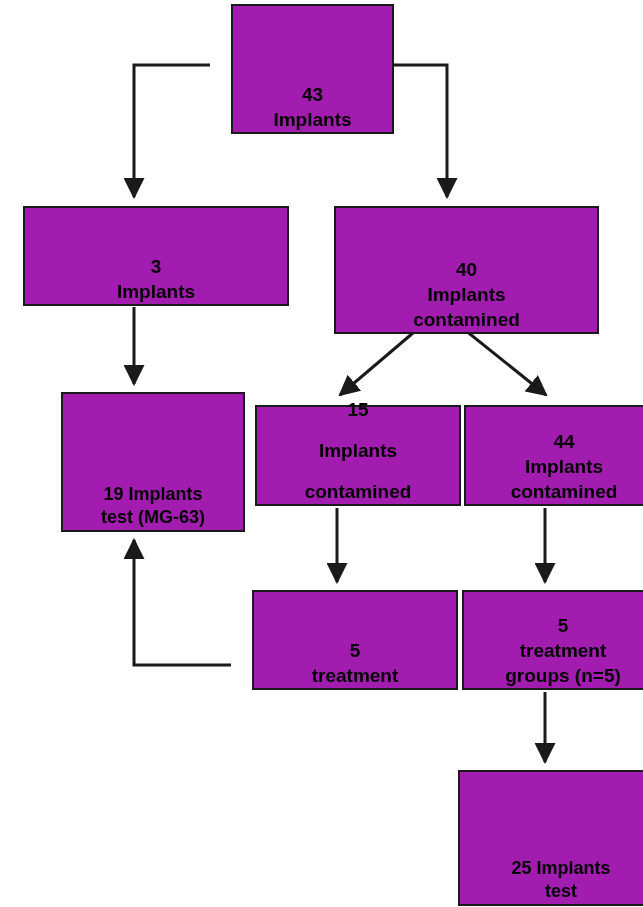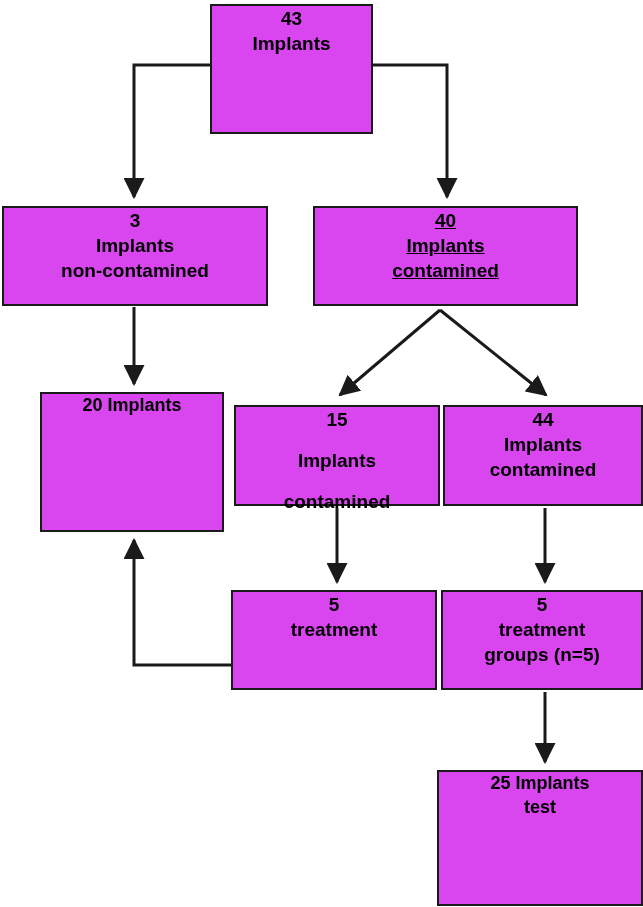--- a/index.html
+++ b/index.html
@@ -23,42 +23,43 @@
     left: 0;
     top: 0;
     width: 643px;
     height: 907px;
     pointer-events: none;
   }
   .node {
     position: absolute;
     box-sizing: border-box;
     border: 2px solid #1a1a1a;
-    background: #d946ef;
+    background: #a21caf;
     display: flex;
     flex-direction: column;
     align-items: center;
-    justify-content: flex-start;
+    justify-content: flex-end;
     text-align: center;
     color: #000000;
     font-family: "Liberation Sans", sans-serif;
     font-weight: 700;
     font-size: 19px;
     line-height: 1.32;
     z-index: 2;
+    margin-left: 21px;
   }
   .node .line {
     display: block;
     white-space: nowrap;
   }
   
   #node-root     { left: 210px; top: 4px;   width: 163px; height: 130px; }
   
   #node-clean    { left: 2px;   top: 206px; width: 266px; height: 100px; }
-  #node-contam40 { left: 313px; top: 206px; width: 265px; height: 100px; text-decoration: underline; }
+  #node-contam40 { left: 313px; top: 206px; width: 265px; height: 128px; }
   
   #node-biocomp  { left: 40px;  top: 392px; width: 184px; height: 140px; font-size: 18px; }
   #node-contam15 { left: 234px; top: 405px; width: 206px; height: 101px; gap: 16px; }
   #node-contam25 { left: 443px; top: 405px; width: 200px; height: 101px; }
   
   #node-treat3   { left: 231px; top: 590px; width: 206px; height: 100px; }
   #node-treat5   { left: 441px; top: 590px; width: 202px; height: 100px; }
   
   #node-decon    { left: 437px; top: 770px; width: 206px; height: 136px; font-size: 18px; }
 </style>
@@ -94,31 +95,31 @@
   </svg>
 
   <div class="node" id="node-root">
     <span class="line">43</span>
     <span class="line">Implants</span>
   </div>
 
   <div class="node" id="node-clean">
     <span class="line">3</span>
     <span class="line">Implants</span>
-    <span class="line">non-contamined</span>
   </div>
 
   <div class="node" id="node-contam40">
     <span class="line">40</span>
     <span class="line">Implants</span>
     <span class="line">contamined</span>
   </div>
 
   <div class="node" id="node-biocomp">
-    <span class="line">20 Implants</span>
+    <span class="line">19 Implants</span>
+    <span class="line">test (MG-63)</span>
   </div>
 
   <div class="node" id="node-contam15">
     <span class="line">15</span>
     <span class="line">Implants</span>
     <span class="line">contamined</span>
   </div>
 
   <div class="node" id="node-contam25">
     <span class="line">44</span>

